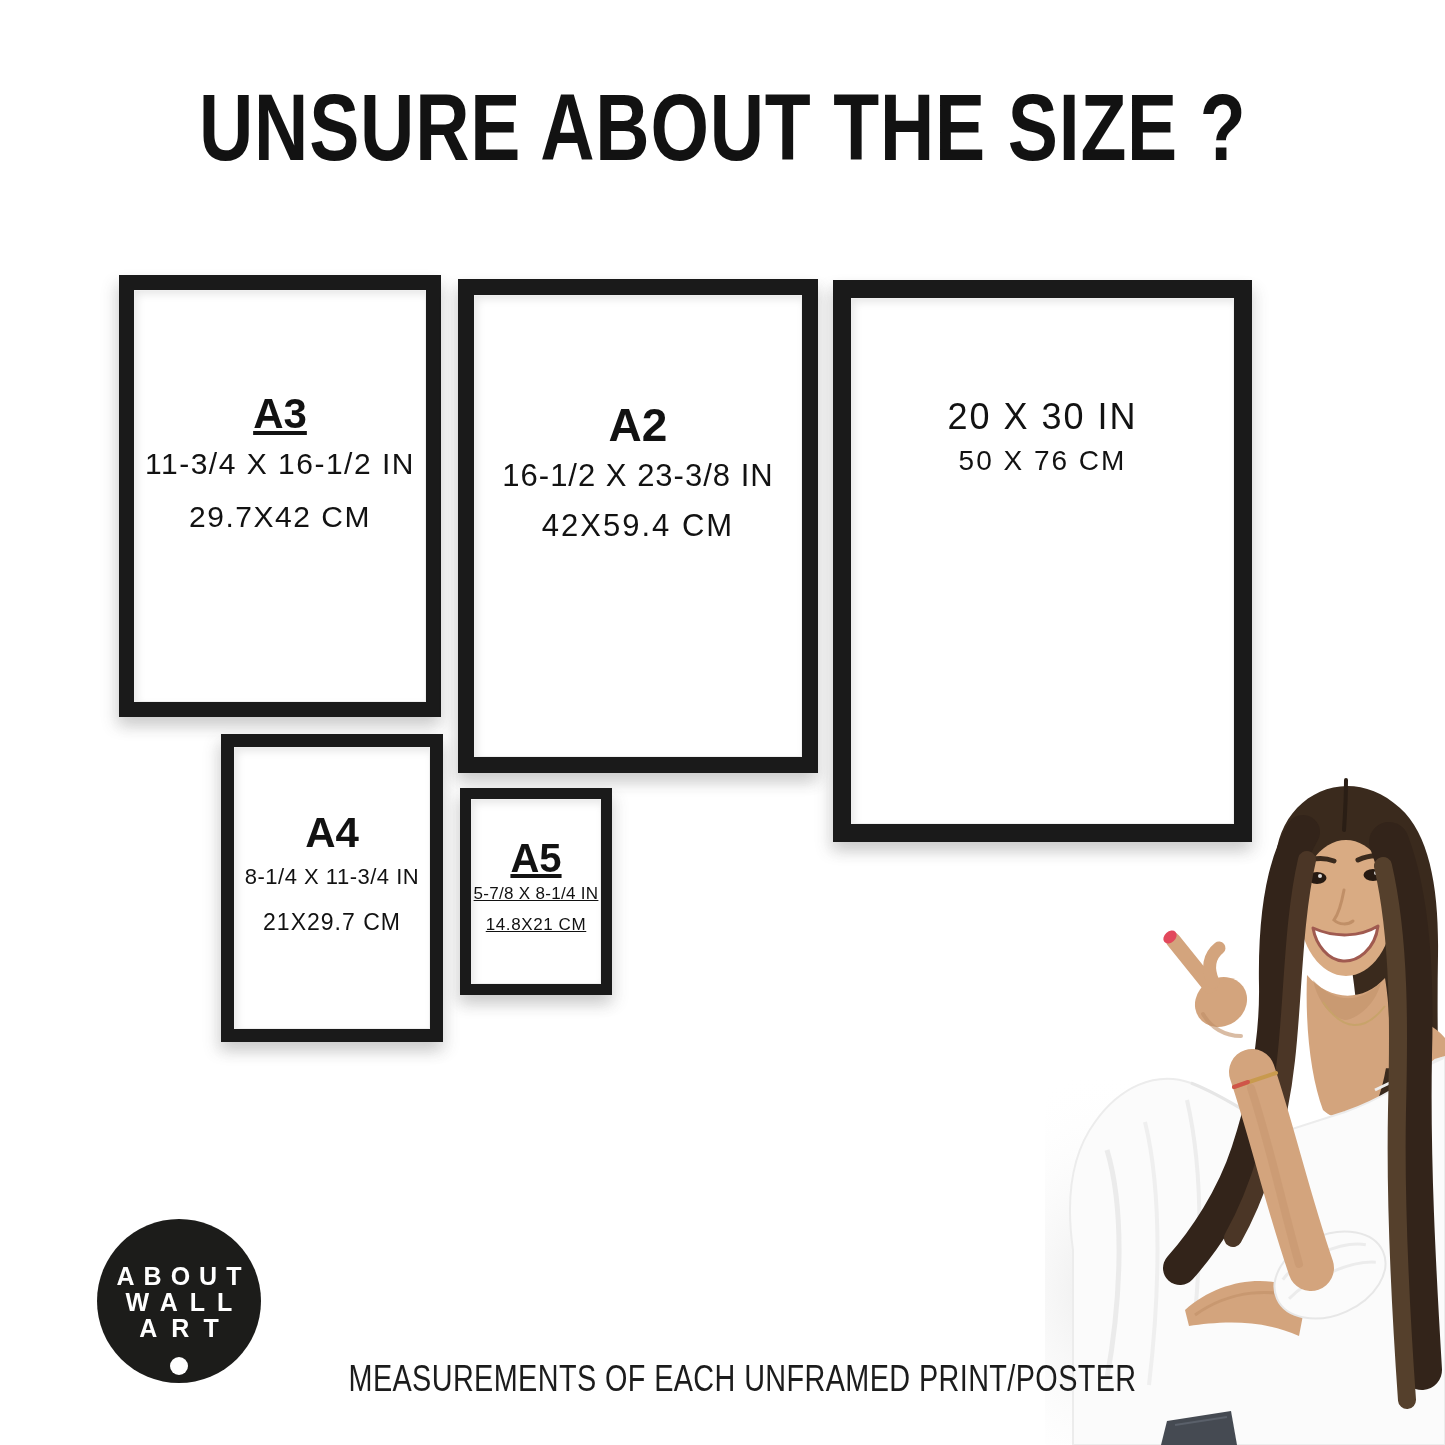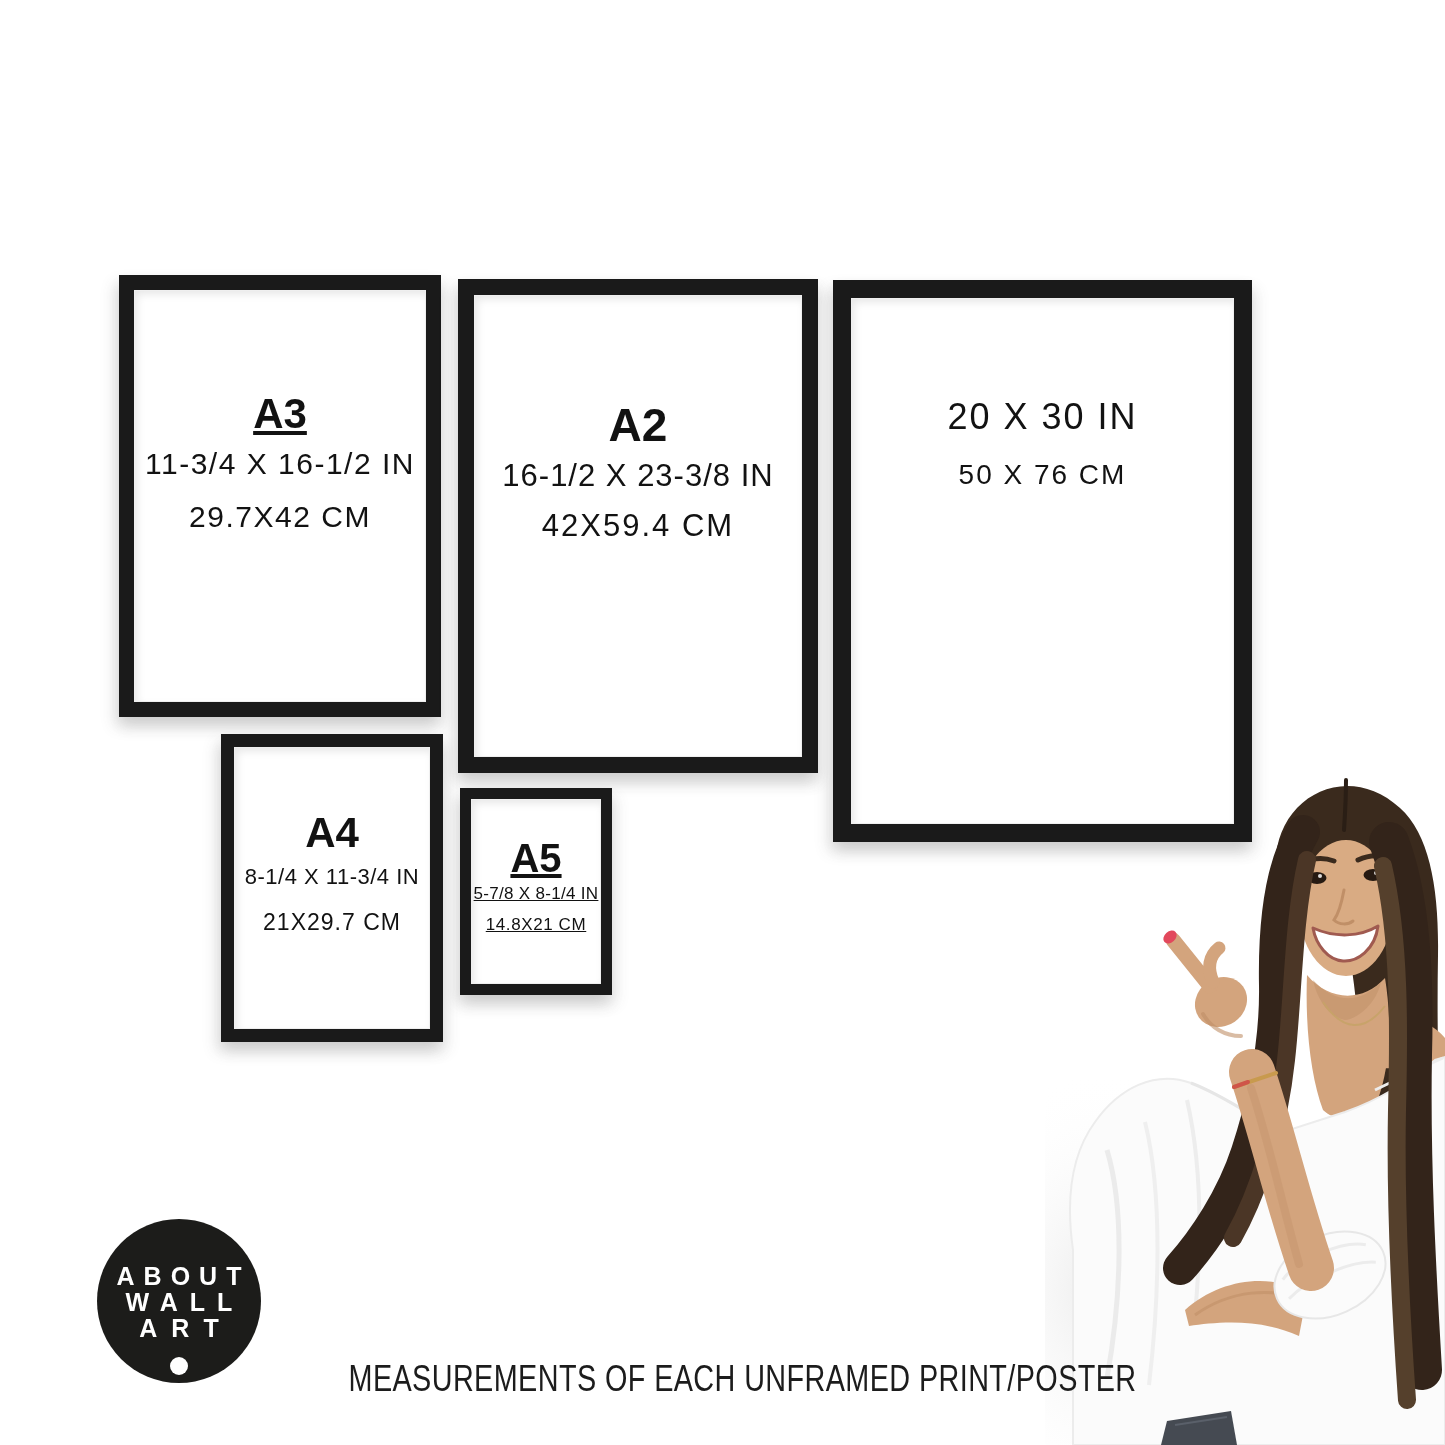--- a/index.html
+++ b/index.html
@@ -31,21 +31,21 @@
   .f-a3 .f-cm{font-size:30px;letter-spacing:1.5px;}
 
   .f-a2{left:458px;top:279px;width:360px;height:494px;border-width:16px;}
   .f-a2 .frame-caption{padding-top:104px;}
   .f-a2 .f-label{font-size:46px;margin-bottom:4px;}
   .f-a2 .f-in{font-size:31px;letter-spacing:1px;margin-bottom:10px;}
   .f-a2 .f-cm{font-size:31px;letter-spacing:2px;}
 
   .f-2030{left:833px;top:280px;width:419px;height:562px;border-width:18px;}
   .f-2030 .frame-caption{padding-top:96px;}
-  .f-2030 .f-in{font-size:36px;letter-spacing:2px;margin-bottom:16px;}
+  .f-2030 .f-in{font-size:36px;letter-spacing:2px;margin-bottom:2px;}
   .f-2030 .f-cm{font-size:28px;letter-spacing:2px;}
 
   .f-a4{left:221px;top:734px;width:222px;height:308px;border-width:13px;}
   .f-a4 .frame-caption{padding-top:62px;}
   .f-a4 .f-label{font-size:42px;margin-bottom:6px;}
   .f-a4 .f-in{font-size:22px;letter-spacing:.5px;margin-bottom:16px;}
   .f-a4 .f-cm{font-size:23px;letter-spacing:1px;}
 
   .f-a5{left:460px;top:788px;width:152px;height:207px;border-width:11px;}
   .f-a5 .frame-caption{padding-top:36px;text-decoration:underline;}
@@ -71,20 +71,23 @@
   .footer .squeeze{display:inline-block;transform:scaleX(0.80);transform-origin:50% 50%;}
 
   
   .model{position:absolute;left:1045px;top:770px;width:400px;height:675px;}
 </style>
 </head>
 <body>
 
 <div class="canvas">
 
+  <div class="title">
+    <span class="squeeze">UNSURE ABOUT THE SIZE ?</span>
+  </div>
 
   <div class="frame f-a3">
     <div class="frame-mat"></div>
     <div class="frame-caption">
       <div class="f-label">A3</div>
       <div class="f-in">11-3/4 X 16-1/2 IN</div>
       <div class="f-cm">29.7X42 CM</div>
     </div>
   </div>
 

